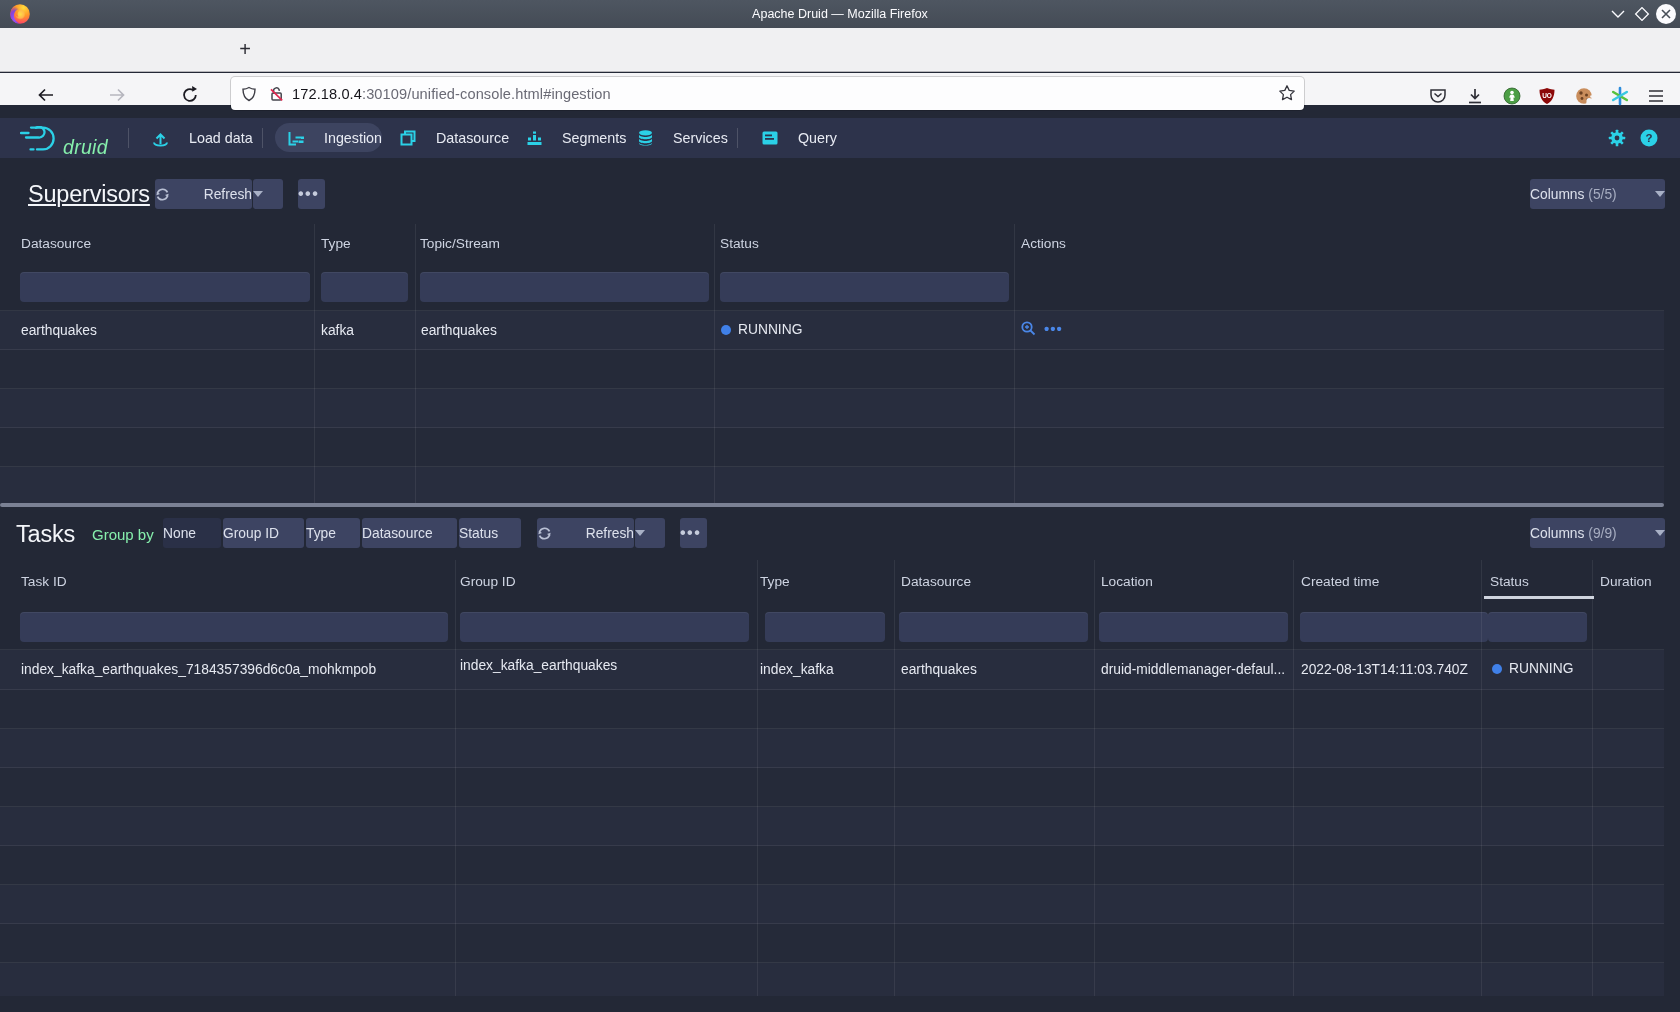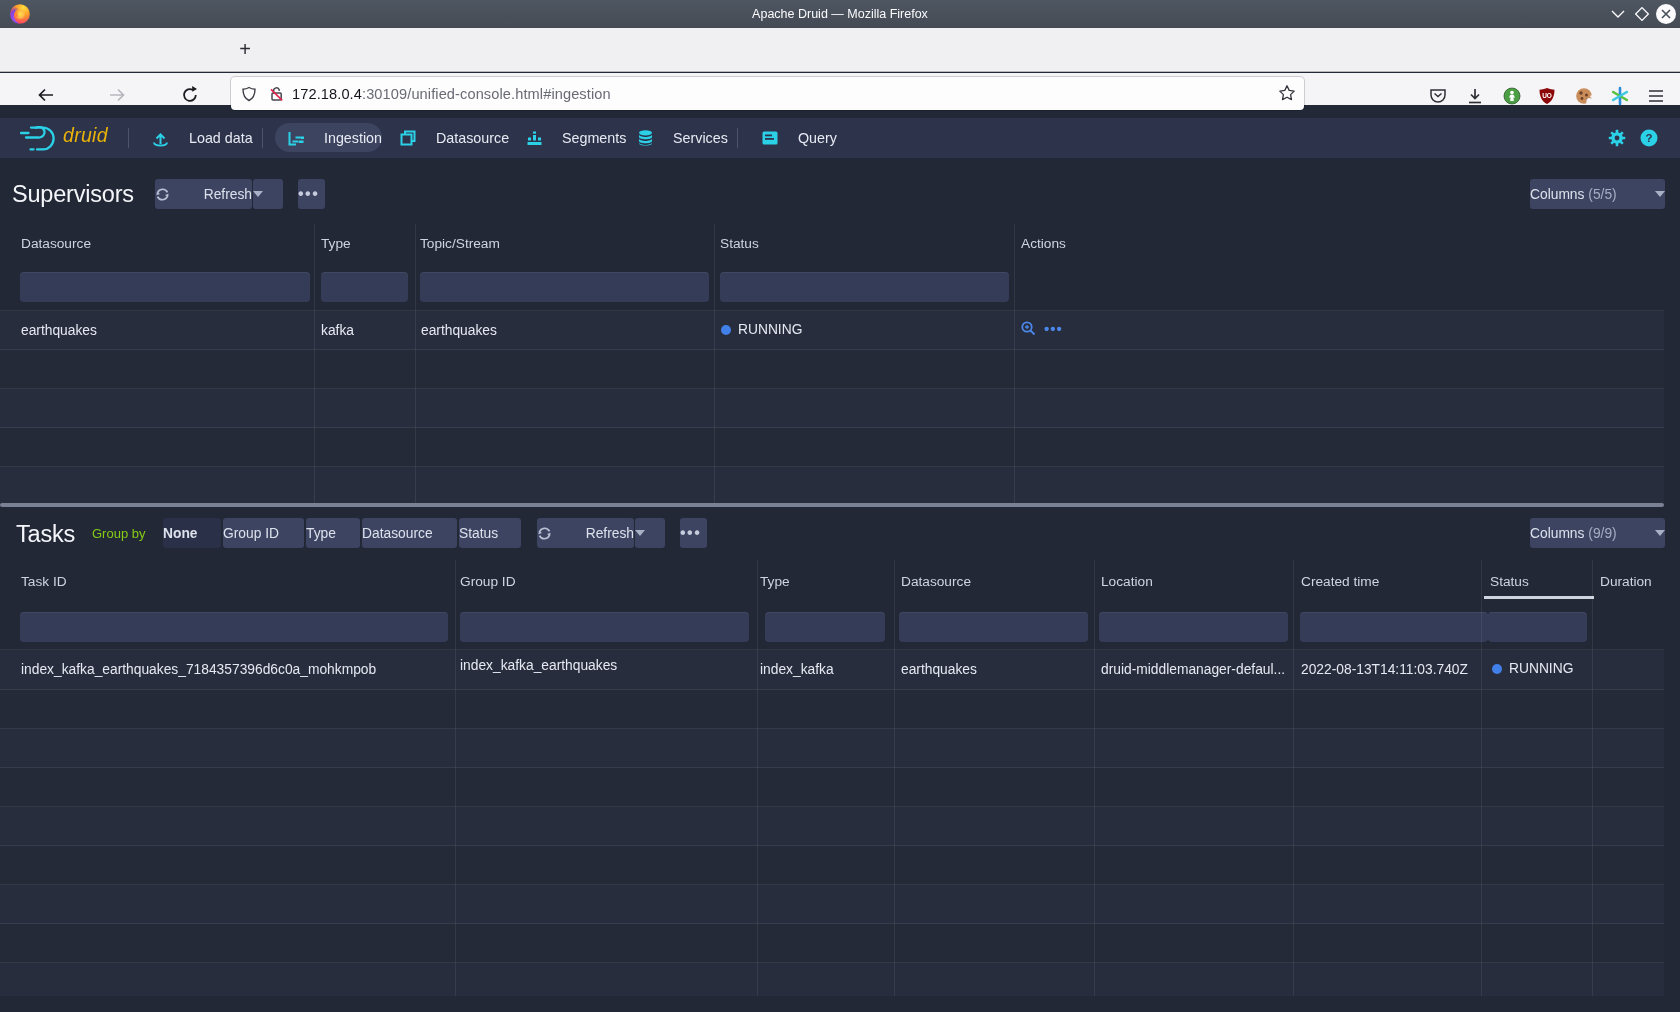--- a/index.html
+++ b/index.html
@@ -29,21 +29,21 @@
 
 
 #dheader { left:0; top:118px; width:1680px; height:40px; background:#2d334b; }
 .navitem { top:0; height:40px; display:flex; align-items:center; gap:20px; color:#e8ebf3; font-size:14.3px; }
 .navsep { top:10px; width:1px; height:20px; background:rgba(255,255,255,.16); }
 #pill { left:275px; top:5px; width:107px; height:29px; background:#3d4460; border-radius:15px; }
 
 
 .bigtitle { color:#f4f6fa; font-size:23.5px; font-weight:400; letter-spacing:-0.2px; }
 .btn { background:#3d4462; border-radius:3px; height:30px; display:flex; align-items:center; justify-content:space-between; color:#dde1ec; font-size:13.8px; }
-.btn-dark { background:#2a3047;font-weight:bold; }
+.btn-dark { background:#2a3047; }
 .caret { width:0; height:0; border-left:5px solid transparent; border-right:5px solid transparent; border-top:6px solid #a9b1c6; }
 .dots3 { color:#c6ccdc; font-size:16px; letter-spacing:1.5px; font-weight:700; }
 
 
 .th { color:#ced4e2; font-size:13.7px; }
 .td { color:#e6e9f1; font-size:13.8px; white-space:nowrap; }
 .vline { background:rgba(255,255,255,.07); width:1px; }
 .hline { background:rgba(255,255,255,.07); height:1px; }
 .finput { background:#353c58; border-radius:4px; height:30px; box-shadow:inset 0 1px 1px rgba(255,255,255,.07); }
 .rowlight { background:#282d3e; }
@@ -161,21 +161,21 @@
 
 <div id="dheader" class="abs">
   <svg class="abs" style="left:20px; top:8px;" width="38" height="25" viewBox="0 0 38 25">
     <g stroke="#2bd1e7" stroke-width="2.3" fill="none" stroke-linecap="round">
       <path d="M11 1.6 H23 A10.6 10.9 0 0 1 23 23.4 H17"></path>
       <path d="M6 11.5 H18.3 A5.4 5.4 0 1 0 15.9 1.8"></path>
       <path d="M1 7 H8.5"></path>
       <path d="M10.5 23.4 H13.5"></path>
     </g>
   </svg>
-  <div class="abs" style="left:63px; top:6px; color:#eab308; font-size:19.5px; font-style:italic; font-weight:400; letter-spacing:.3px;">druid</div>
+  <div class="abs" style="left:63px; top:18px; color:#86efac; font-size:19.5px; font-style:italic; font-weight:400; letter-spacing:.3px;">druid</div>
   <div class="abs navsep" style="left:128px;"></div>
 
   <div class="abs navitem" style="left:152px;">
     <svg width="17" height="17" viewBox="0 0 17 17">
         <path d="M8.5 14 V5 M4.5 8.5 L8.5 4.5 L12.5 8.5" stroke="#2bd1e7" stroke-width="2" fill="none"></path>
         <path d="M2 12.5 C2.5 16.5 14.5 16.5 15 12.5" stroke="#2bd1e7" stroke-width="2" fill="none"></path>
       </svg>
     <span>Load data</span>
   </div>
   <div class="abs navsep" style="left:262px;"></div>
@@ -246,21 +246,21 @@
         <rect x="13.2" y="7.7" width="4" height="2.6" rx="0.5" transform="rotate(45 9 9)"></rect>
     </g>
     <circle cx="9" cy="9" r="2.4" fill="#2d334b"></circle>
   </svg>
   <svg class="abs" style="left:1640px; top:11px;" width="18" height="18" viewBox="0 0 18 18">
     <circle cx="9" cy="9" r="8.5" fill="#2bd1e7"></circle>
     <text x="9" y="13" font-size="11.5" font-weight="bold" fill="#2d334b" text-anchor="middle" font-family="Liberation Sans">?</text>
   </svg>
 </div>
 
-<div class="abs bigtitle" style="left:12px; top:181px;">Supervisors</div>
+<div class="abs bigtitle" style="left:28px; top:181px;text-decoration:underline;">Supervisors</div>
 <div class="abs btn" style="left:155px; top:179px; width:97px;">
   <svg style="margin-right:8px;" width="15" height="15" viewBox="0 0 16 16">
       <g stroke="#b9c0d4" stroke-width="1.8" fill="none">
         <path d="M2.7 10.2 A5.7 5.7 0 0 0 13.4 9.4"></path>
         <path d="M13.3 5.8 A5.7 5.7 0 0 0 2.6 6.6"></path>
       </g>
       <path d="M13.9 10.6 L10.6 8.5 L14.5 7.2 Z" fill="#b9c0d4"></path>
       <path d="M2.1 5.4 L5.4 7.5 L1.5 8.8 Z" fill="#b9c0d4"></path>
     </svg>
   <span>Refresh</span>
@@ -308,21 +308,21 @@
     <div class="abs hline" style="left:0; top:242px; width:1664px;"></div>
     <div class="abs vline" style="left:314px; top:0; height:279px;"></div>
     <div class="abs vline" style="left:415px; top:0; height:279px;"></div>
     <div class="abs vline" style="left:714px; top:0; height:279px;"></div>
     <div class="abs vline" style="left:1014px; top:0; height:279px;"></div>
   </div>
 
 <div id="scrollbar" class="abs"></div>
 
 <div class="abs bigtitle" style="left:16px; top:521px;">Tasks</div>
-<div class="abs" style="left:92px; top:526px; color:#84cc16; font-size:13px;">Group by</div>
+<div class="abs" style="left:92px; top:526px; color:#86efac; font-size:15px;">Group by</div>
 <div class="abs btn btn-dark" style="left:163px; top:518px; width:58px;">None</div>
 <div class="abs btn" style="left:223px; top:518px; width:81px;">Group ID</div>
 <div class="abs btn" style="left:306px; top:518px; width:54px;">Type</div>
 <div class="abs btn" style="left:362px; top:518px; width:95px;">Datasource</div>
 <div class="abs btn" style="left:459px; top:518px; width:62px;">Status</div>
 <div class="abs btn" style="left:537px; top:518px; width:97px;">
   <svg style="margin-right:8px;" width="15" height="15" viewBox="0 0 16 16">
       <g stroke="#b9c0d4" stroke-width="1.8" fill="none">
         <path d="M2.7 10.2 A5.7 5.7 0 0 0 13.4 9.4"></path>
         <path d="M13.3 5.8 A5.7 5.7 0 0 0 2.6 6.6"></path>

